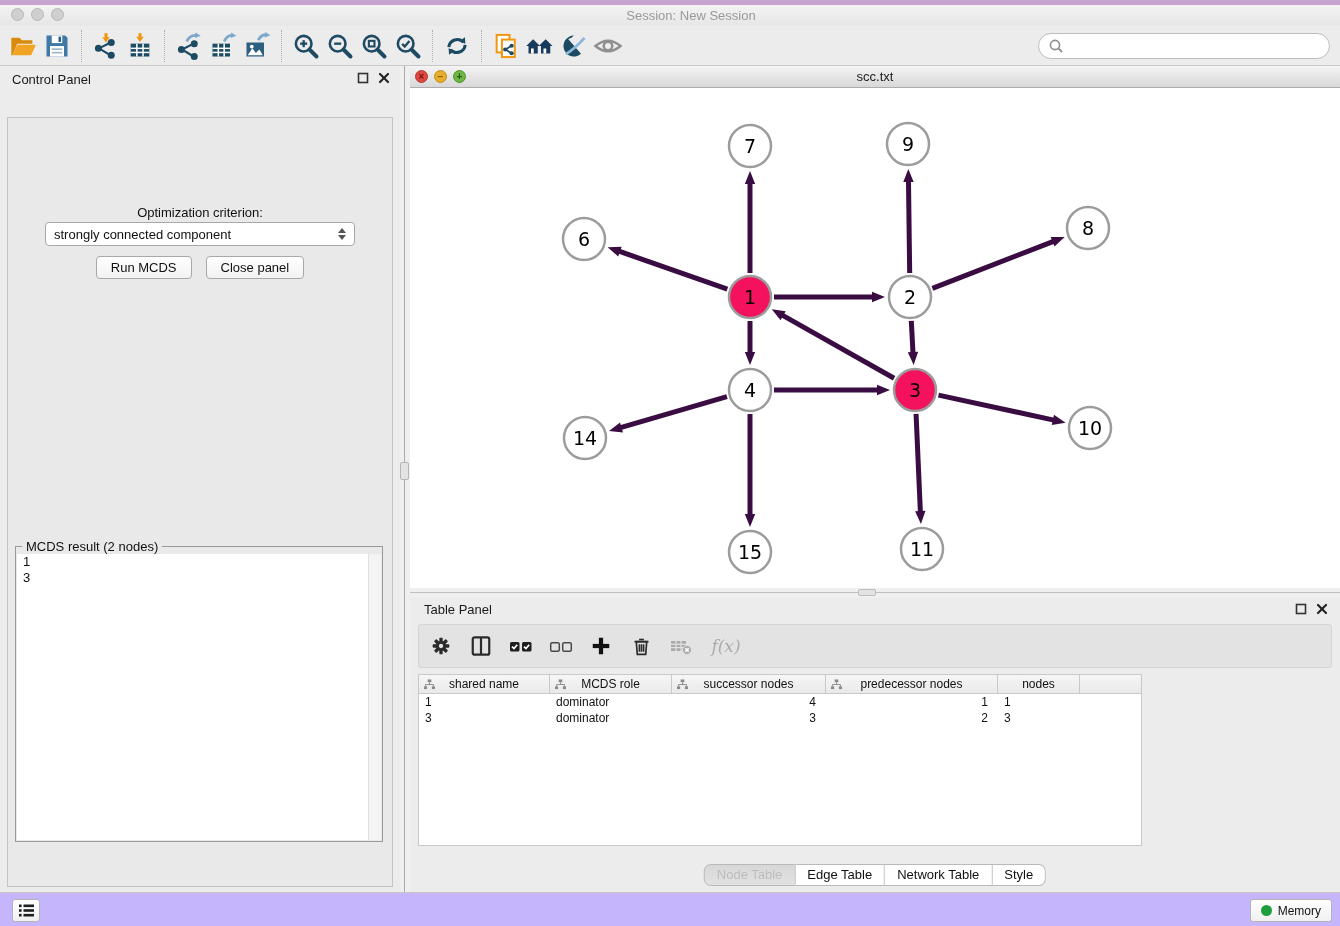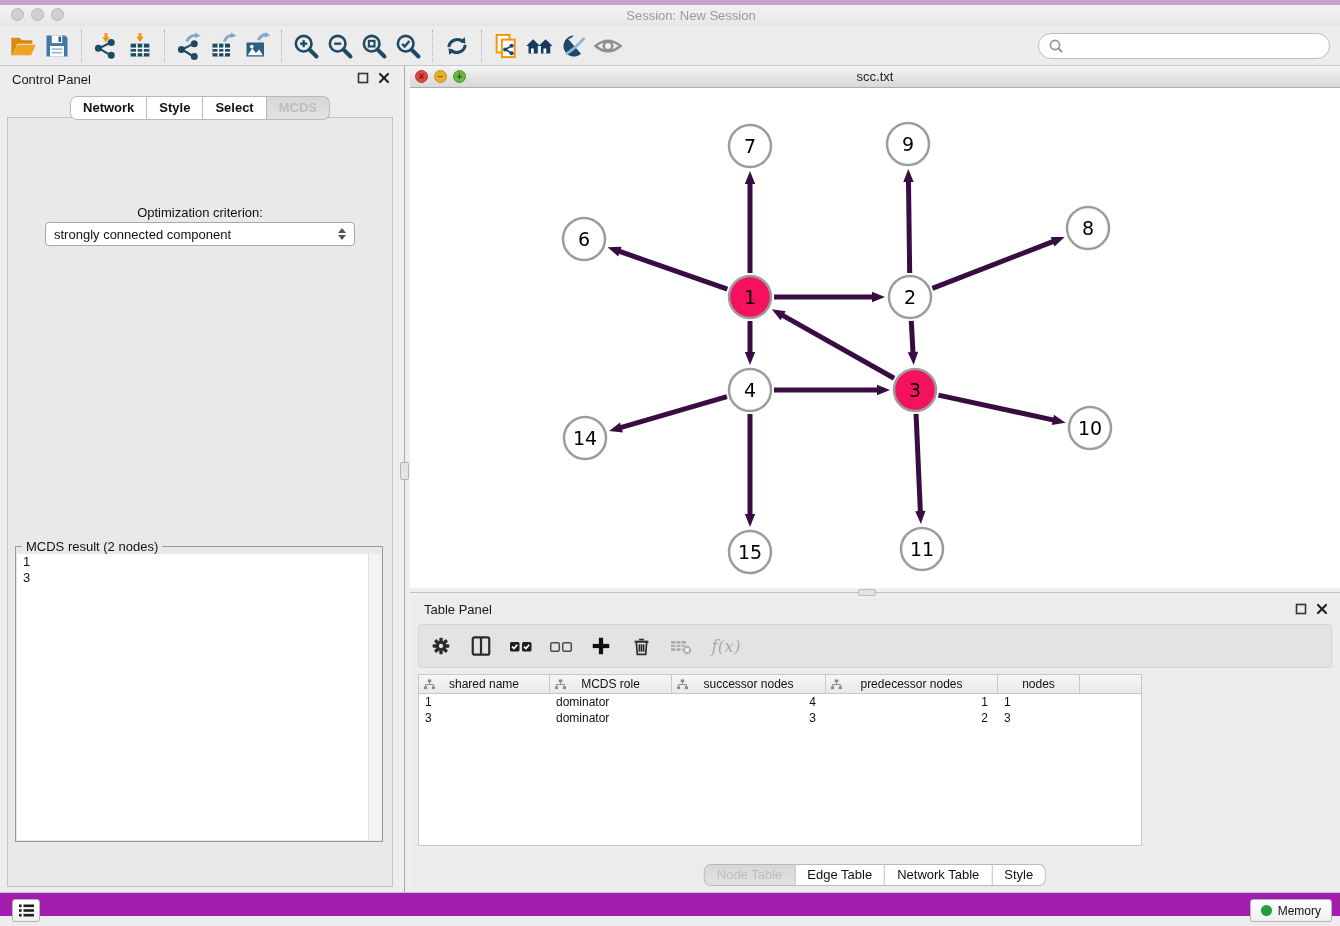--- a/index.html
+++ b/index.html
@@ -95,21 +95,21 @@
   .th { position:relative; border-right:1px solid #C9C9C9; font-size:12px; color:#111;
     display:flex; align-items:center; justify-content:center; }
   .th .colicon { position:absolute; left:5px; top:4px; }
   .tr { display:flex; height:16px; }
   .td { font-size:12px; color:#111; line-height:16px; padding:0 10px 0 6px; white-space:nowrap; }
   .td.right { text-align:right; }
   #tp-tabs { left:50%; transform:translateX(-50%); top:266px; }
   #tp-tabs .tab { font-weight:normal; padding:2px 12px 3px; }
 
   
-  #statusbar { left:0; top:892px; width:1340px; height:24px; background:#a21caf;
+  #statusbar { left:0; top:892px; width:1340px; height:34px; background:#c4b5fd;
     border-top:1px solid #C6C6C6;text-decoration:underline; }
   #list-btn { position:absolute; left:12px; top:6px; width:28px; height:23px;
     background:linear-gradient(#FFF,#F0F0F0); border:1px solid #B5B5B5; border-radius:3px;
     display:flex; align-items:center; justify-content:center; }
   #memory-btn { position:absolute; right:8px; top:6px; height:23px;
     background:linear-gradient(#FFF,#F0F0F0); border:1px solid #B5B5B5; border-radius:3px;
     display:flex; align-items:center; gap:6px; padding:0 10px; font-size:12px; color:#111; }
   #mem-dot { width:11px; height:11px; border-radius:50%; background:#1E9E3E; }
 </style>
 </head>
@@ -306,35 +306,33 @@
             <rect x="1.5" y="1.5" width="9" height="9" fill="none" stroke="#333" stroke-width="1.6"></rect>
           </svg>
         <svg width="12" height="12" viewBox="0 0 12 12">
             <g stroke="#222" stroke-width="2.2" stroke-linecap="round">
               <line x1="2" y1="2" x2="10" y2="10"></line>
               <line x1="10" y1="2" x2="2" y2="10"></line>
             </g>
           </svg>
       </span>
     </div>
-    <div class="tabbar" id="cp-tabs">
-        <div class="tab">Network</div>
-        <div class="tab">Style</div>
-        <div class="tab">Select</div>
-        <div class="tab active">MCDS</div>
-      </div>
     <div id="cp-body">
       <div id="opt-select">
         <span>strongly connected component</span>
         <span class="spin">
             <span class="tri-up"></span>
             <span class="tri-dn"></span>
           </span>
       </div>
       <div id="opt-label">Optimization criterion:</div>
+      <div id="cp-buttons">
+        <button class="btn">Run MCDS</button>
+        <button class="btn">Close panel</button>
+      </div>
       <div id="result-box">
         <span id="result-legend">MCDS result (2 nodes)</span>
         <div id="result-area">
           <div id="result-scroll"></div>
         <div class="result-item">1</div>
             <div class="result-item">3</div>
           </div>
       </div>
     </div>
   </div>

